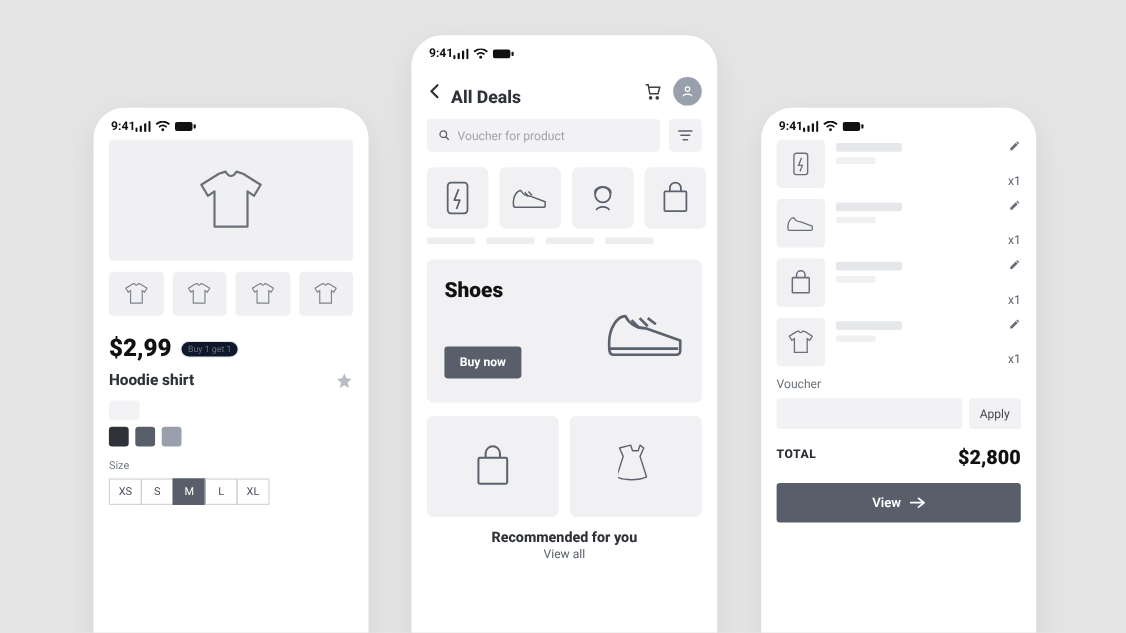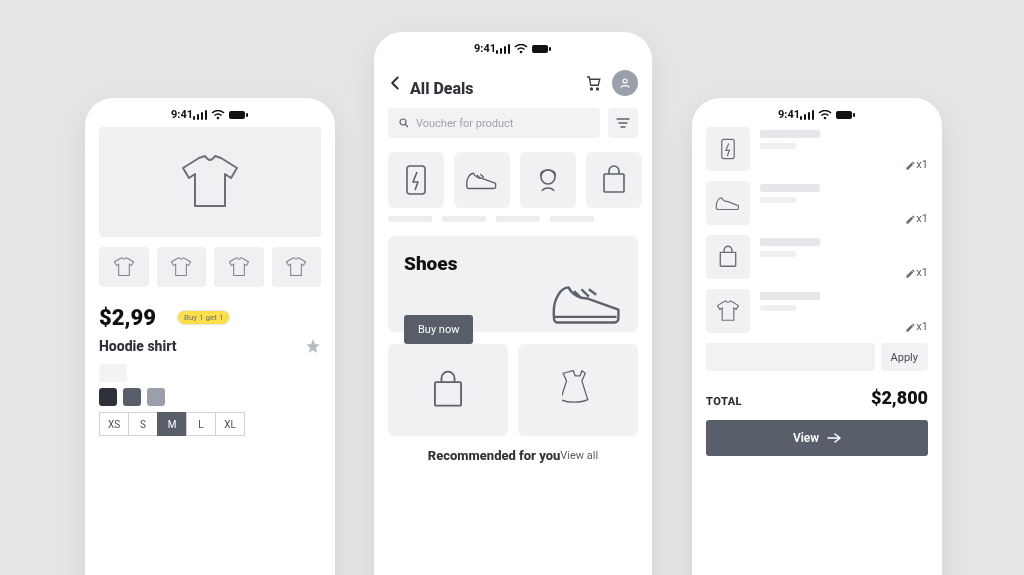--- a/index.html
+++ b/index.html
@@ -14,40 +14,40 @@
   }
   *{box-sizing:border-box;font-family:-apple-system,BlinkMacSystemFont,"Segoe UI",Roboto,Arial,sans-serif;}
   body{margin:0;background:var(--bg);width:1024px;height:575px;overflow:hidden;position:relative;}
   .stage{position:relative;width:1024px;height:575px;}
 
   .phone{position:absolute;background:#fff;border-radius:28px;box-shadow:0 10px 30px rgba(0,0,0,.08);overflow:hidden;}
   .phone-a{left:85px; top:98px; width:250px;height:560px;}
   .phone-b{left:374px;top:32px; width:278px;height:590px;}
   .phone-c{left:692px;top:98px; width:250px;height:560px;}
 
-  .statusbar{display:flex;justify-content:center;align-items:center;padding:10px 16px 6px;font-size:11px;font-weight:700;color:#111;}
+  .statusbar{display:flex;justify-content:flex-start;align-items:center;padding:10px 16px 6px;font-size:11px;font-weight:700;color:#111;}
   .sb-right{display:flex;gap:4px;align-items:center;}
   .sb-right svg{display:block;}
 
   .hdr{display:flex;align-items:center;gap:8px;padding:6px 14px 10px;}
   .hdr .title{font-weight:800;color:var(--ink);font-size:14px;}
   .hdr-b .title{font-size:16px;margin-top:12px;}
   .hdr .back{width:14px;height:14px;display:flex;align-items:center;justify-content:center;}
   .hdr .grow{flex:1;}
   .hdr .ico{width:22px;height:22px;display:flex;align-items:center;justify-content:center;}
   .avatar{width:26px;height:26px;border-radius:50%;background:#9aa0ab;display:flex;align-items:center;justify-content:center;}
 
   
   .pa-body{padding:0 14px;}
   .hero{background:#f0f0f2;border-radius:4px;height:110px;display:flex;align-items:center;justify-content:center;}
   .thumbs{display:flex;gap:8px;margin-top:10px;}
   .thumb{flex:1;height:40px;background:#f0f0f2;border-radius:4px;display:flex;align-items:center;justify-content:center;}
-  .price-row{display:flex;align-items:center;gap:21px;margin-top:18px;}
+  .price-row{display:flex;align-items:center;gap:8px;margin-top:18px;}
   .price{font-weight:900;font-size:22px;color:#111;}
-  .badge{font-size:8px;background:#fde047;border:1px solid #e5e5e8;border-radius:10px;padding:2px 6px;color:#6a707a;}
+  .badge{font-size:8px;background:#0f172a;border:1px solid #e5e5e8;border-radius:10px;padding:2px 6px;color:#6a707a;}
   .pname-row{display:flex;align-items:flex-start;justify-content:space-between;margin-top:8px;gap:31px;}
   .pname{font-weight:800;font-size:14px;color:var(--ink);}
   .star{color:#b8bcc4;}
   .label{font-size:10px;color:#757b86;margin-top:12px;}
   .swatches{display:flex;gap:6px;margin-top:6px;}
   .swatch-gap{width:28px;height:18px;background:#f3f3f5;border-radius:3px;margin-top:10px;margin-bottom:6px;}
   .sw{width:18px;height:18px;border-radius:3px;}
   .sizes{display:flex;margin-top:6px;}
   .sz{width:30px;height:24px;border:1px solid #cfd1d6;font-size:10px;display:flex;align-items:center;justify-content:center;color:#4b505a;margin-left:-1px;}
   .sz:first-child{margin-left:0;}
@@ -55,48 +55,48 @@
 
   
   .pb-body{padding:0 14px;}
   .search-row{display:flex;gap:8px;align-items:stretch;}
   .search{flex:1;background:#f2f2f4;border-radius:4px;display:flex;align-items:center;gap:6px;padding:0 10px;height:30px;font-size:11px;color:#9fa3ac;}
   .filter{width:30px;background:#f2f2f4;border-radius:4px;display:flex;align-items:center;justify-content:center;}
   .cat-row{display:flex;gap:10px;margin-top:14px;}
   .cat{width:56px;height:56px;background:#f1f1f3;border-radius:6px;display:flex;align-items:center;justify-content:center;flex:0 0 auto;}
   .cat-stub{display:flex;gap:10px;margin-top:8px;}
   .cat-stub div{height:6px;width:44px;background:#ecedef;border-radius:2px;}
-  .promo{margin-top:14px;background:#f1f1f3;border-radius:6px;padding:16px 16px 18px;position:relative;height:96px;}
+  .promo{margin-top:14px;background:#f1f1f3;border-radius:6px;padding:16px 16px 18px;position:relative;height:130px;}
   .promo h2{margin:0 0 40px 0;font-size:19px;font-weight:900;color:#111;}
-  .buy{background:var(--accent);color:#fff;border:none;font-size:11px;padding:8px 14px;border-radius:3px;font-weight:400;}
+  .buy{background:var(--accent);color:#fff;border:none;font-size:11px;padding:8px 14px;border-radius:3px;font-weight:700;}
   .promo .shoe{position:absolute;right:14px;top:44px;}
   .grid2{display:flex;gap:10px;margin-top:12px;}
   .card{flex:1;height:92px;background:#f1f1f3;border-radius:6px;display:flex;align-items:center;justify-content:center;}
-  .rec{display:flex;justify-content:center;align-items:center;margin-top:12px;font-size:13px;}
+  .rec{display:flex;justify-content:center;align-items:center;margin-top:12px;font-size:13px;flex-direction:column;}
   .rec .t{font-weight:800;color:var(--ink);}
   .rec .v{font-size:11px;color:#5a606b;}
 
   
   .pc-body{padding:0 14px;}
   .hdr-c{justify-content:center;position:relative;}
   .hdr-c .back{position:absolute;left:14px;}
   .hdr-c .title{font-size:14px;}
   .citem{display:flex;gap:10px;margin-bottom:10px;}
   .cimg{width:44px;height:44px;background:#f1f1f3;border-radius:4px;display:flex;align-items:center;justify-content:center;}
   .cmid{flex:1;display:flex;flex-direction:column;gap:5px;padding-top:3px;}
   .bar1{height:8px;width:60px;background:#e6e7ea;border-radius:2px;}
   .bar2{height:6px;width:36px;background:#eff0f2;border-radius:2px;}
-  .cright{display:flex;flex-direction:row;align-items:flex-end;justify-content:space-between;height:44px;}
+  .cright{display:flex;flex-direction:column;align-items:flex-end;justify-content:space-between;height:44px;}
   .qty{font-size:11px;color:#5a606b;}
   .pencil{color:#6a707a;}
   .vch-label{font-size:11px;color:#6a707a;margin-top:6px;}
   .vch-row{display:flex;gap:6px;margin-top:6px;}
   .vch-input{flex:1;height:28px;background:#f2f2f4;border:none;border-radius:3px;padding:0 8px;font-size:11px;}
   .apply{height:28px;padding:0 10px;font-size:11px;background:#f2f2f4;border:none;border-radius:3px;color:#444851;}
-  .tot-row{display:flex;justify-content:space-between;align-items:flex-end;margin-top:16px;}
+  .tot-row{display:flex;justify-content:space-between;align-items:flex-start;margin-top:16px;}
   .tot-l{font-size:11px;font-weight:800;letter-spacing:.5px;color:#2b2e35;}
   .tot-v{font-weight:900;font-size:18px;color:#111;}
   .next{margin-top:12px;width:100%;height:36px;background:var(--accent);color:#fff;border:none;border-radius:3px;font-size:12px;font-weight:600;display:flex;align-items:center;justify-content:center;gap:8px;}
 
   svg{display:block;}
 </style>
 </head>
 <body>
 
 <div class="stage">
@@ -161,20 +161,21 @@
               <path d="M12 2l2.9 6.9L22 9.9l-5.5 4.8L18.2 22 12 18.3 5.8 22l1.7-7.3L2 9.9l7.1-1z"></path>
             </svg>
         </span>
       </div>
       <div class="swatch-gap"></div>
       <div class="swatches">
         <div class="sw" style="background:#2f3238"></div>
         <div class="sw" style="background:#595f6a"></div>
         <div class="sw" style="background:#9aa0ab"></div>
       </div>
+      <div class="label">Size</div>
       <div class="sizes">
         <div class="sz">XS</div>
         <div class="sz">S</div>
         <div class="sz sel">M</div>
         <div class="sz">L</div>
         <div class="sz">XL</div>
       </div>
     </div>
   </div>
 
@@ -404,20 +405,21 @@
         <div class="cright">
           <span class="pencil">
               <svg width="11" height="11" viewBox="0 0 24 24" fill="#6a707a">
                 <path d="M3 17l11-11 4 4-11 11H3v-4zM15 5l2-2 4 4-2 2-4-4z"></path>
               </svg>
             </span>
           <span class="qty">x1</span>
         </div>
       </div>
 
+      <div class="vch-label">Voucher</div>
       <div class="vch-row">
         <input class="vch-input" style="">
         <button class="apply">Apply</button>
       </div>
 
       <div class="tot-row">
         <span class="tot-l">TOTAL</span>
         <span class="tot-v">$2,800</span>
       </div>
 

